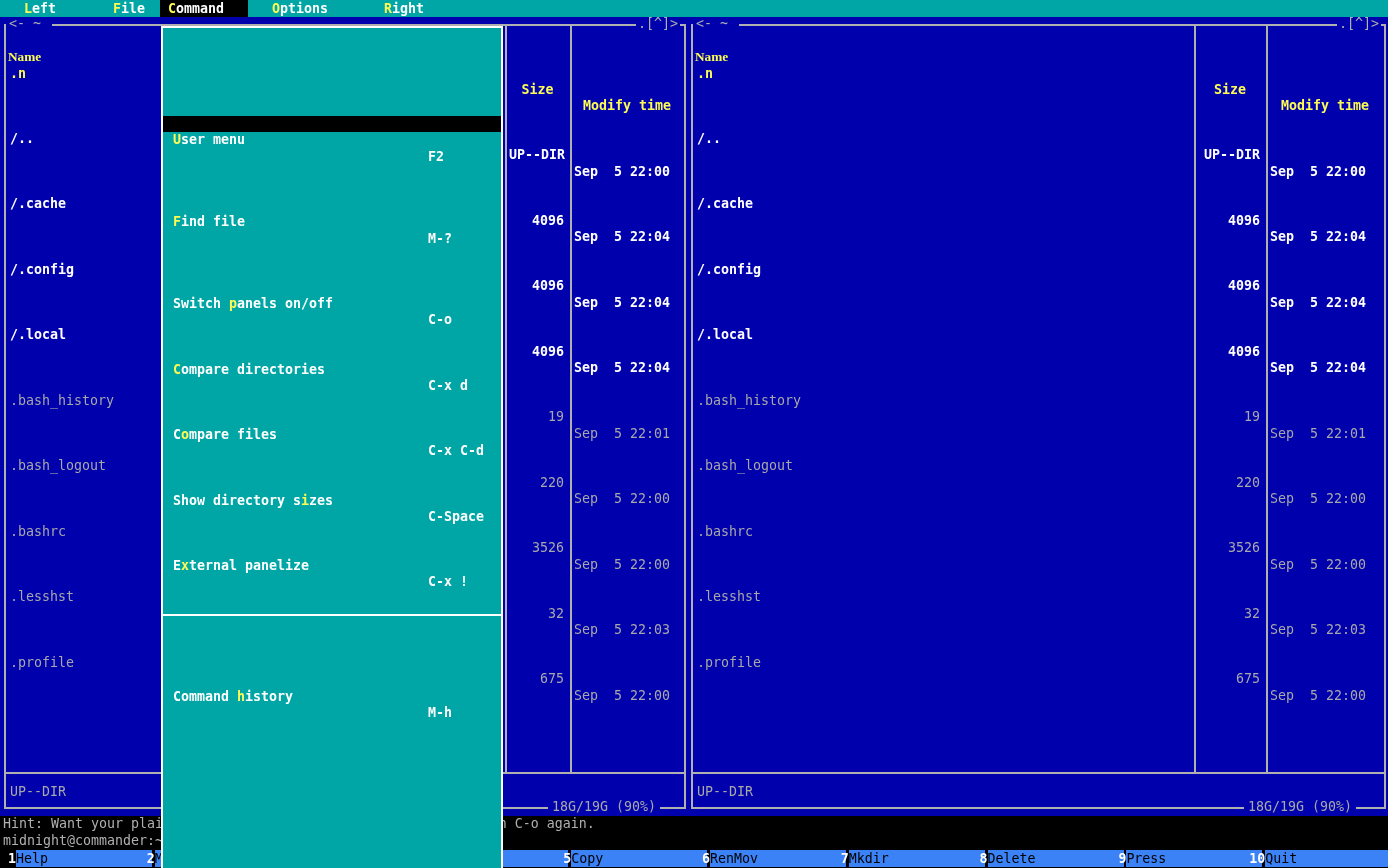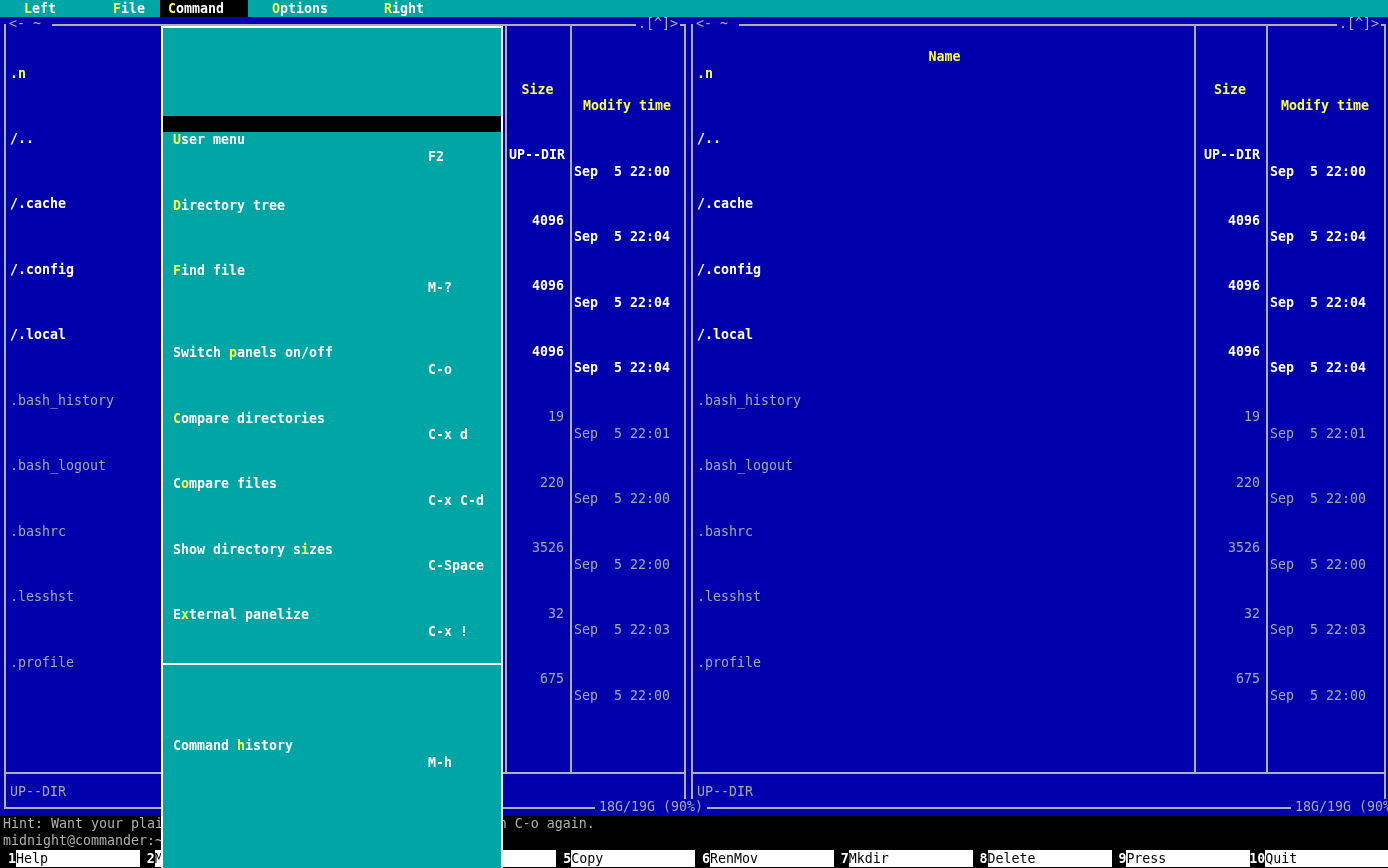--- a/index.html
+++ b/index.html
@@ -30,50 +30,50 @@
   .pf-left{left:var(--bl);top:24px;width:2px;height:785px;}
   .pf-right{left:var(--br);top:24px;width:2px;height:785px;}
   .col-sep1{left:var(--s1);top:26px;width:2px;height:746px;}
   .col-sep2{left:var(--s2);top:26px;width:2px;height:746px;}
   .mini-sep{left:calc(var(--bl) + 2px);top:772px;width:calc(var(--br) - var(--bl) - 2px);height:2px;}
   .top-labels{position:absolute;top:16px;height:16px;line-height:16px;color:#B0B0B0;z-index:2;}
   .path-label{position:absolute;left:calc(var(--bl) + 2px);background:#0000AD;padding:0 3px;}
   .nav-right{position:absolute;left:var(--upx);background:#0000AD;padding:0 2px;}
   .hdr{position:absolute;top:32.8px;height:16.38px;color:#FCFC54;font-weight:bold;}
   .h-sort{position:absolute;left:var(--namex);}
-  .h-name{position:absolute;left:calc(var(--bl) + 4px);width:calc(var(--s1) - var(--bl) - 4px);text-align:center;}
+  .h-name{position:absolute;left:calc(var(--bl) + 4px);width:calc(var(--s1) - var(--bl) - 4px);font-family:Liberation Serif, serif;}
   .h-size{position:absolute;left:var(--s1);width:calc(var(--s2) - var(--s1));text-align:center;}
   .h-mtime{position:absolute;left:var(--s2);width:calc(var(--br) - var(--s2));text-align:center;}
   .files{position:absolute;left:0;top:49.1px;right:0;}
   .frow{position:relative;height:16.38px;color:#A8A8A8;}
   .frow.dir{color:#FFFFFF;font-weight:bold;}
   .fname{position:absolute;left:var(--namex);}
   .fsize{position:absolute;left:calc(var(--s1) + 4px);width:calc(var(--s2) - var(--s1) - 10px);text-align:right;}
   .ftime{position:absolute;left:var(--timex);}
   .ministatus{position:absolute;left:var(--namex);top:784px;color:#A8A8A8;}
-  .freespace{position:absolute;left:var(--fsx);top:799px;color:#A8A8A8;background:#0000AD;padding:0 4px;z-index:2;margin-left:47px;}
+  .freespace{position:absolute;left:var(--fsx);top:799px;color:#A8A8A8;background:#0000AD;padding:0 4px;z-index:2;}
   
   .dropdown{position:absolute;left:161px;top:26px;width:342px;background:#00A6A6;
     border:2px solid #FFFFFF;box-sizing:border-box;padding:6px 0 4px 0;z-index:30;}
   .menu-row{position:relative;height:16.38px;color:#FFFFFF;font-weight:bold;}
   .menu-row .mi-label{position:absolute;left:10px;}
   .menu-row .mi-sc{position:absolute;left:265px;}
   .menu-row .hot{color:#FCFC54;}
   .menu-row.selected{background:#000000;}
   .menu-sep{position:relative;height:16.38px;}
   .menu-sep::before{content:"";position:absolute;left:0;right:0;top:7px;height:2px;background:#FFFFFF;}
   
   .bottom{position:absolute;left:0;top:816px;width:1388px;height:52px;background:#000;z-index:15;}
   .hint{position:absolute;left:3px;top:0px;color:#B0B0B0;}
   .promptline{position:absolute;left:3px;top:16.5px;color:#B0B0B0;}
   .cursor{display:inline-block;width:8px;height:14px;background:#B8B8B8;vertical-align:-2px;margin-left:8px;}
   .keybar{position:absolute;left:0;top:33.5px;width:1388px;height:17px;display:flex;}
   .fkey{width:138.8px;height:17px;line-height:17px;display:flex;flex:none;}
   .fnum{width:16px;flex:none;text-align:right;color:#FFFFFF;font-weight:bold;}
-  .flabel{width:124px;flex:none;background:#ffffff;color:#000000;}
+  .flabel{width:136px;flex:none;background:#3b82f6;color:#000000;}
 </style>
 </head>
 <body>
 
 <div class="screen">
 
   
   <div class="panel panel-l">
     <div class="line pf-top"></div>
     <div class="line pf-bottom"></div>
@@ -245,24 +245,20 @@
   
   <div class="dropdown">
     
     
   
       <div class="menu-row selected">
         <span class="mi-label"><span></span><span class="hot">U</span><span>ser menu</span></span>
         <span class="mi-sc">F2</span>
       </div>
     
-      <div class="menu-row">
-        <span class="mi-label"><span></span><span class="hot">D</span><span>irectory tree</span></span>
-        <span class="mi-sc"></span>
-      </div>
     
       <div class="menu-row">
         <span class="mi-label"><span></span><span class="hot">F</span><span>ind file</span></span>
         <span class="mi-sc">M-?</span>
       </div>
     
     
       <div class="menu-row">
         <span class="mi-label"><span>Switch </span><span class="hot">p</span><span>anels on/off</span></span>
         <span class="mi-sc">C-o</span>

